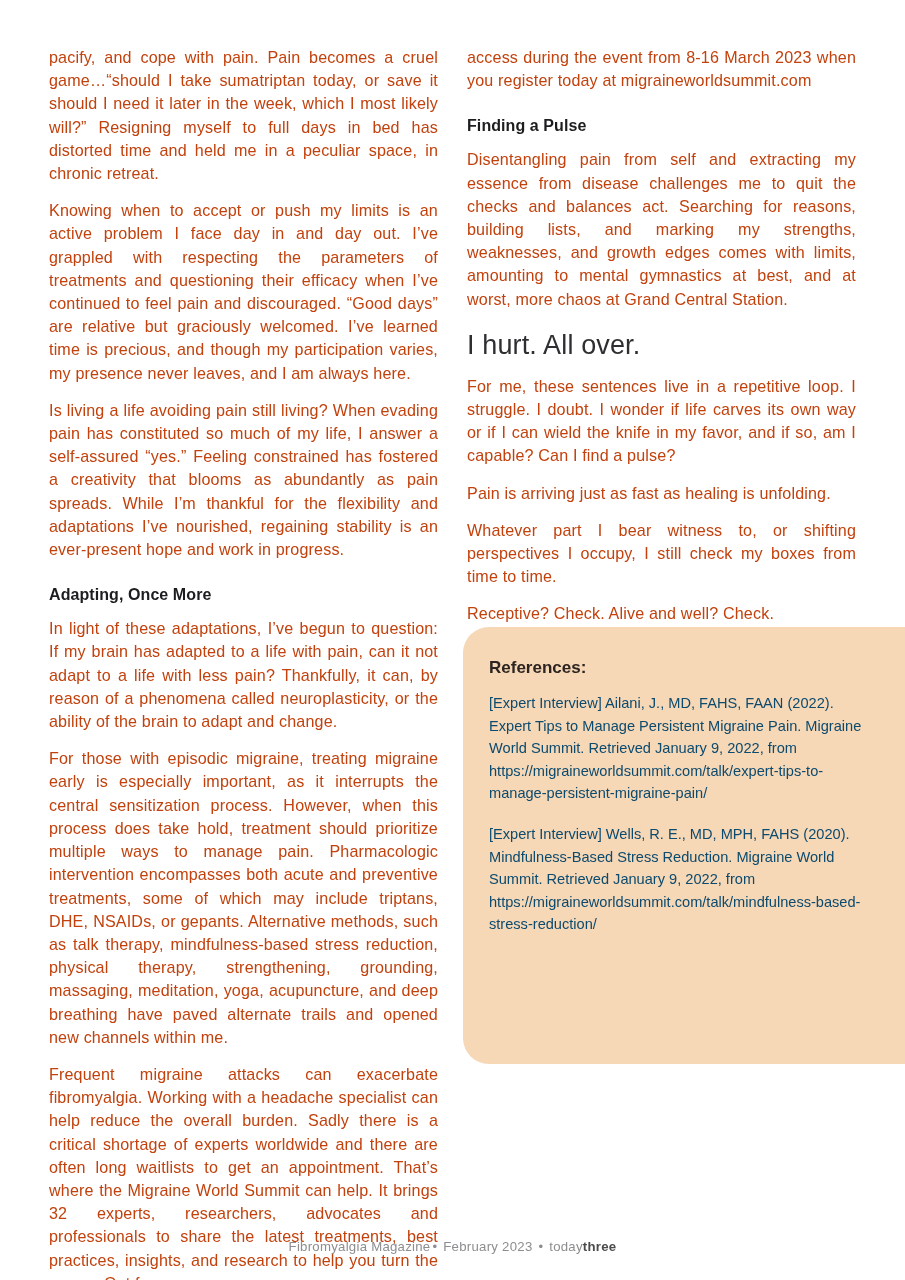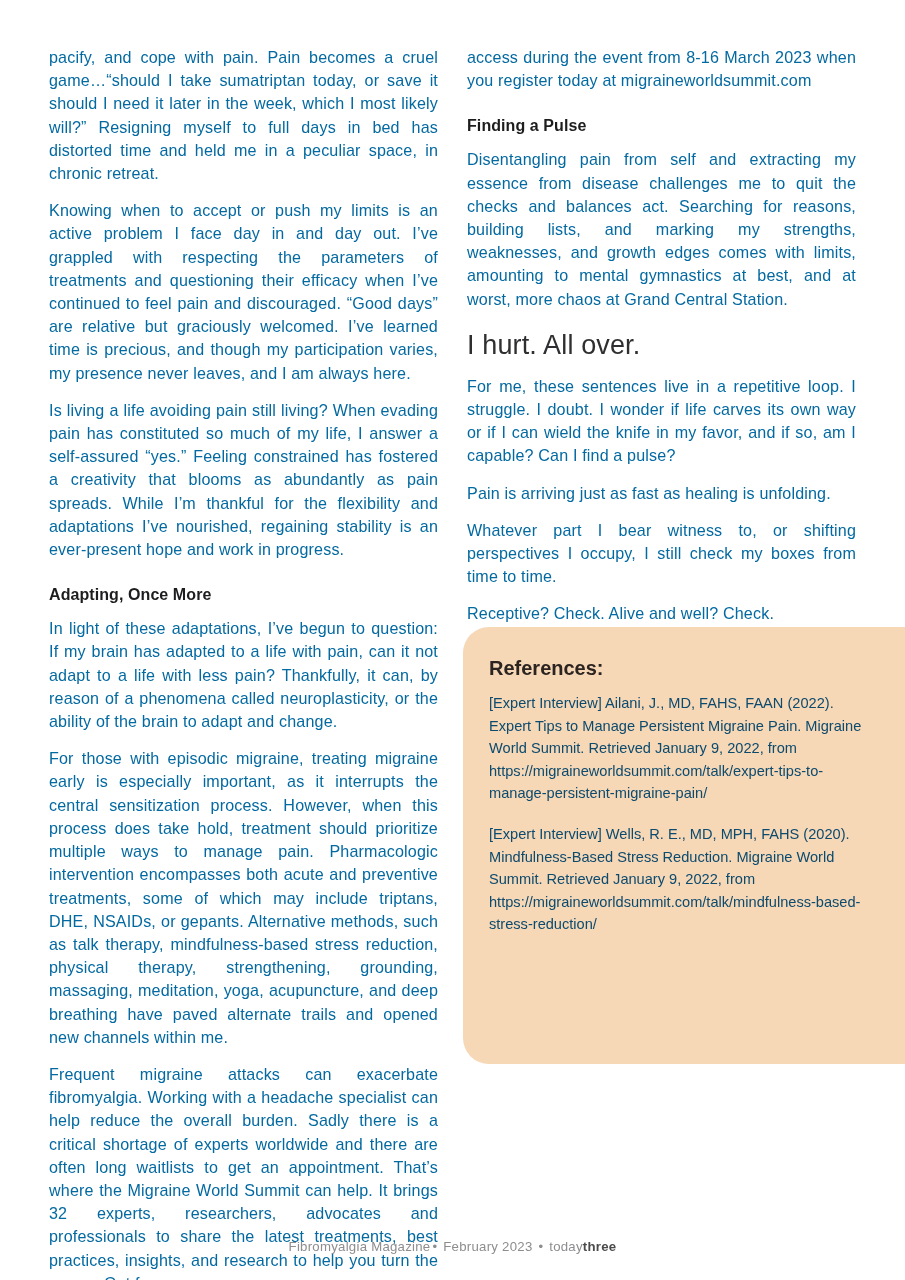--- a/index.html
+++ b/index.html
@@ -35,21 +35,21 @@
     top: 46px;
     width: 389px;
   }
   .col-left  { left: 49px; }
   .col-right { left: 467px; }
 
   p.body-text {
     margin: 0 0 14px 0;
     font-size: 16.1px;
     line-height: 23.2px;
-    color: #0369a1;
+    color: #c2410c;
     text-align: justify;
     -webkit-hyphens: none;
     hyphens: none;
     letter-spacing: 0.01em;
   }
   p.body-text:last-child { margin-bottom: 0; }
 
   
 
   h2.section-heading {
@@ -78,21 +78,21 @@
     width: 442px;
     height: 437px;
     background: #f6d7b6;
     border-top-left-radius: 26px;
     border-bottom-left-radius: 26px;
     box-sizing: border-box;
     padding: 31px 30px 22px 26px;
   }
   .references-title {
     margin: 0 0 14px 0;
-    font-size: 20px;
+    font-size: 17px;
     line-height: 20px;
     font-weight: bold;
     color: #2c2420;
   }
   .reference-item {
     margin: 0 0 18px 0;
     font-size: 14.6px;
     line-height: 22.6px;
     color: #0c4a6e;
   }

